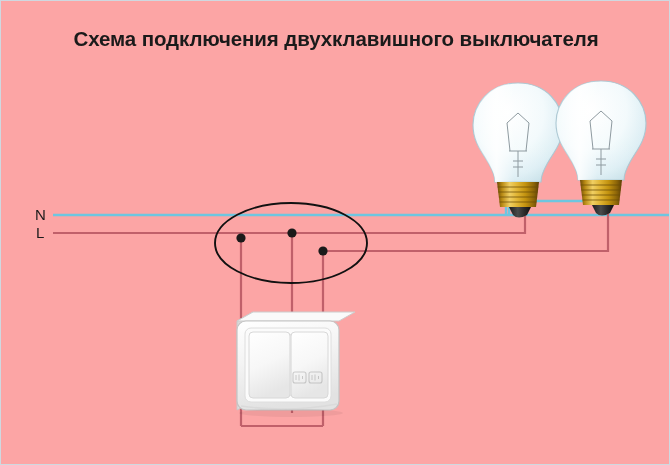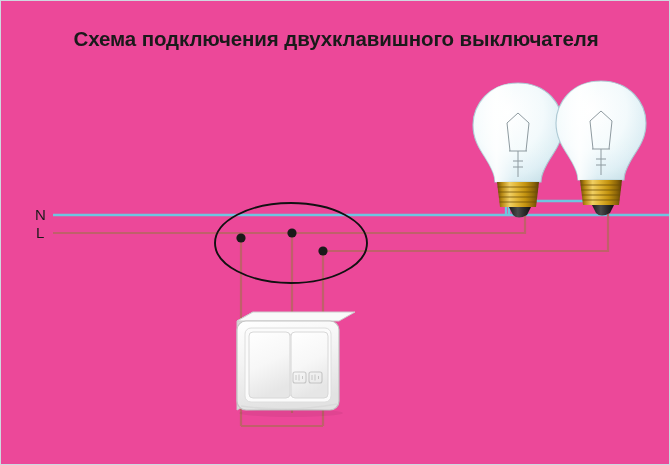--- a/index.html
+++ b/index.html
@@ -4,21 +4,21 @@
 <style>
   html, body {
     margin: 0;
     padding: 0;
     background: #ffffff;
   }
   #page {
     position: relative;
     width: 670px;
     height: 465px;
-    background: #ec4899;
+    background: #fca5a5;
     box-sizing: border-box;
     border: 1px solid #cfd8e0;
     overflow: hidden;
     font-family: "Liberation Sans", sans-serif;
   }
   #diagram-title {
     position: absolute;
     left: 0;
     top: 26px;
     width: 670px;

